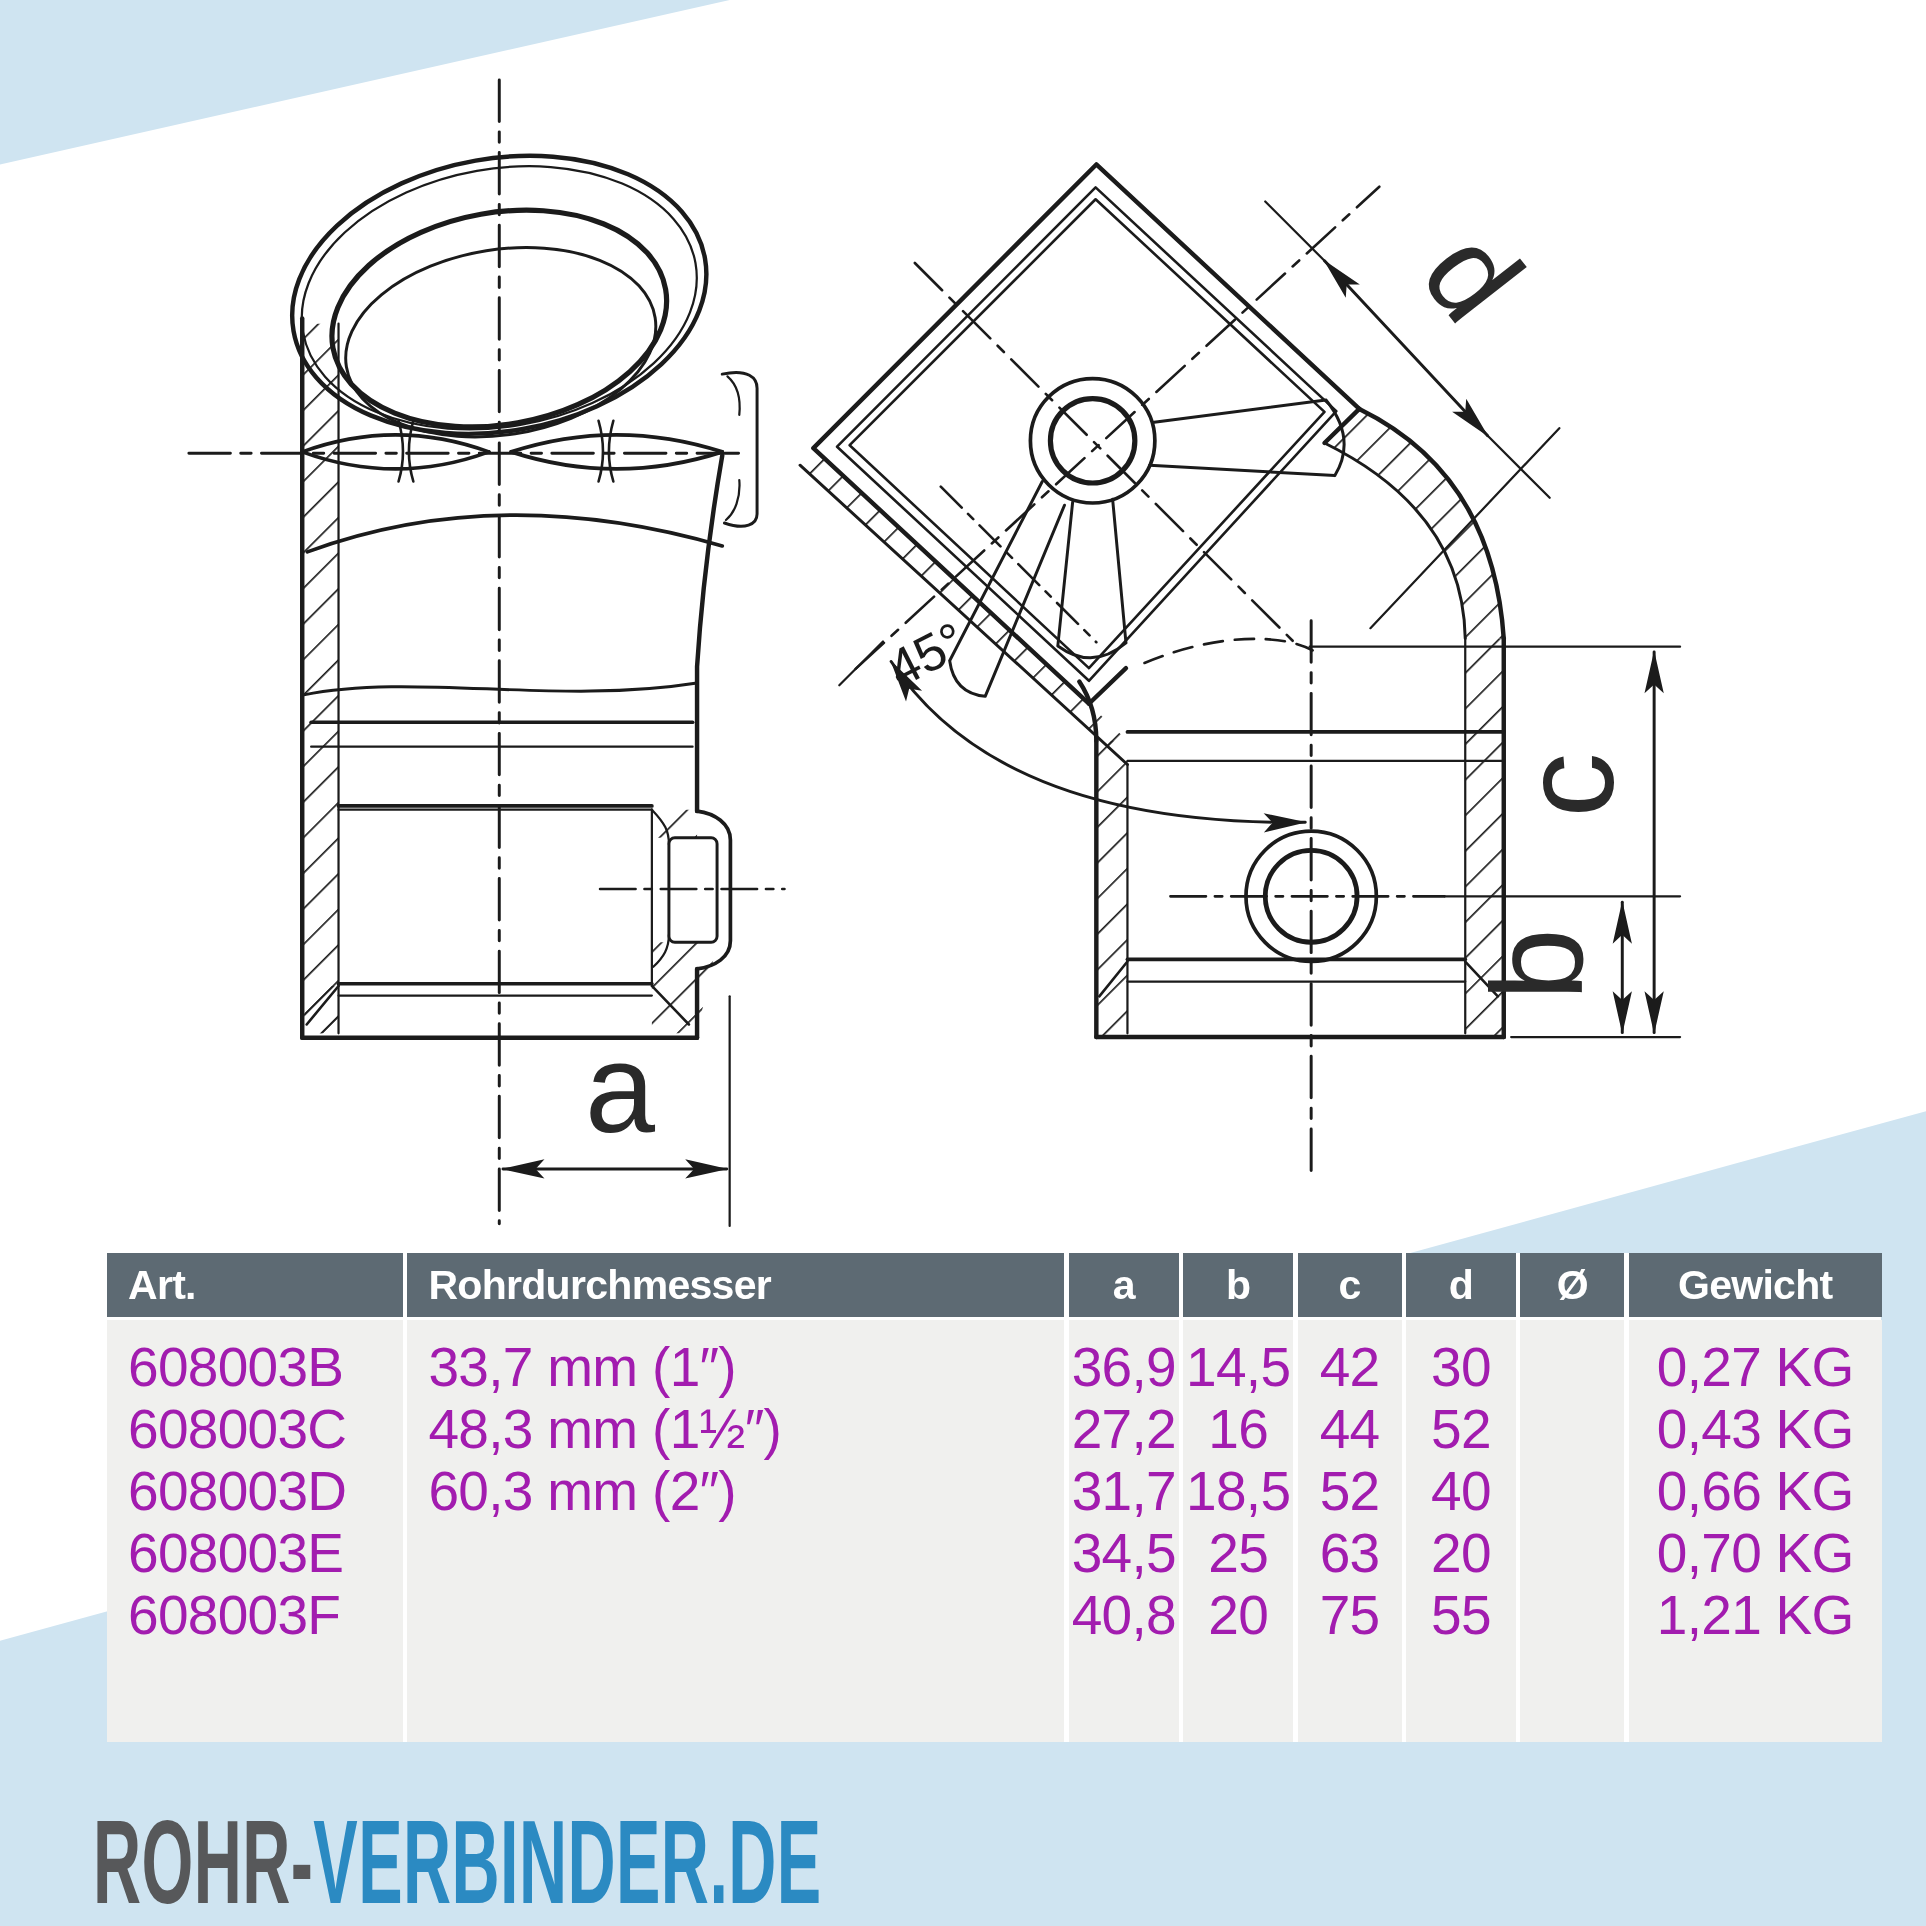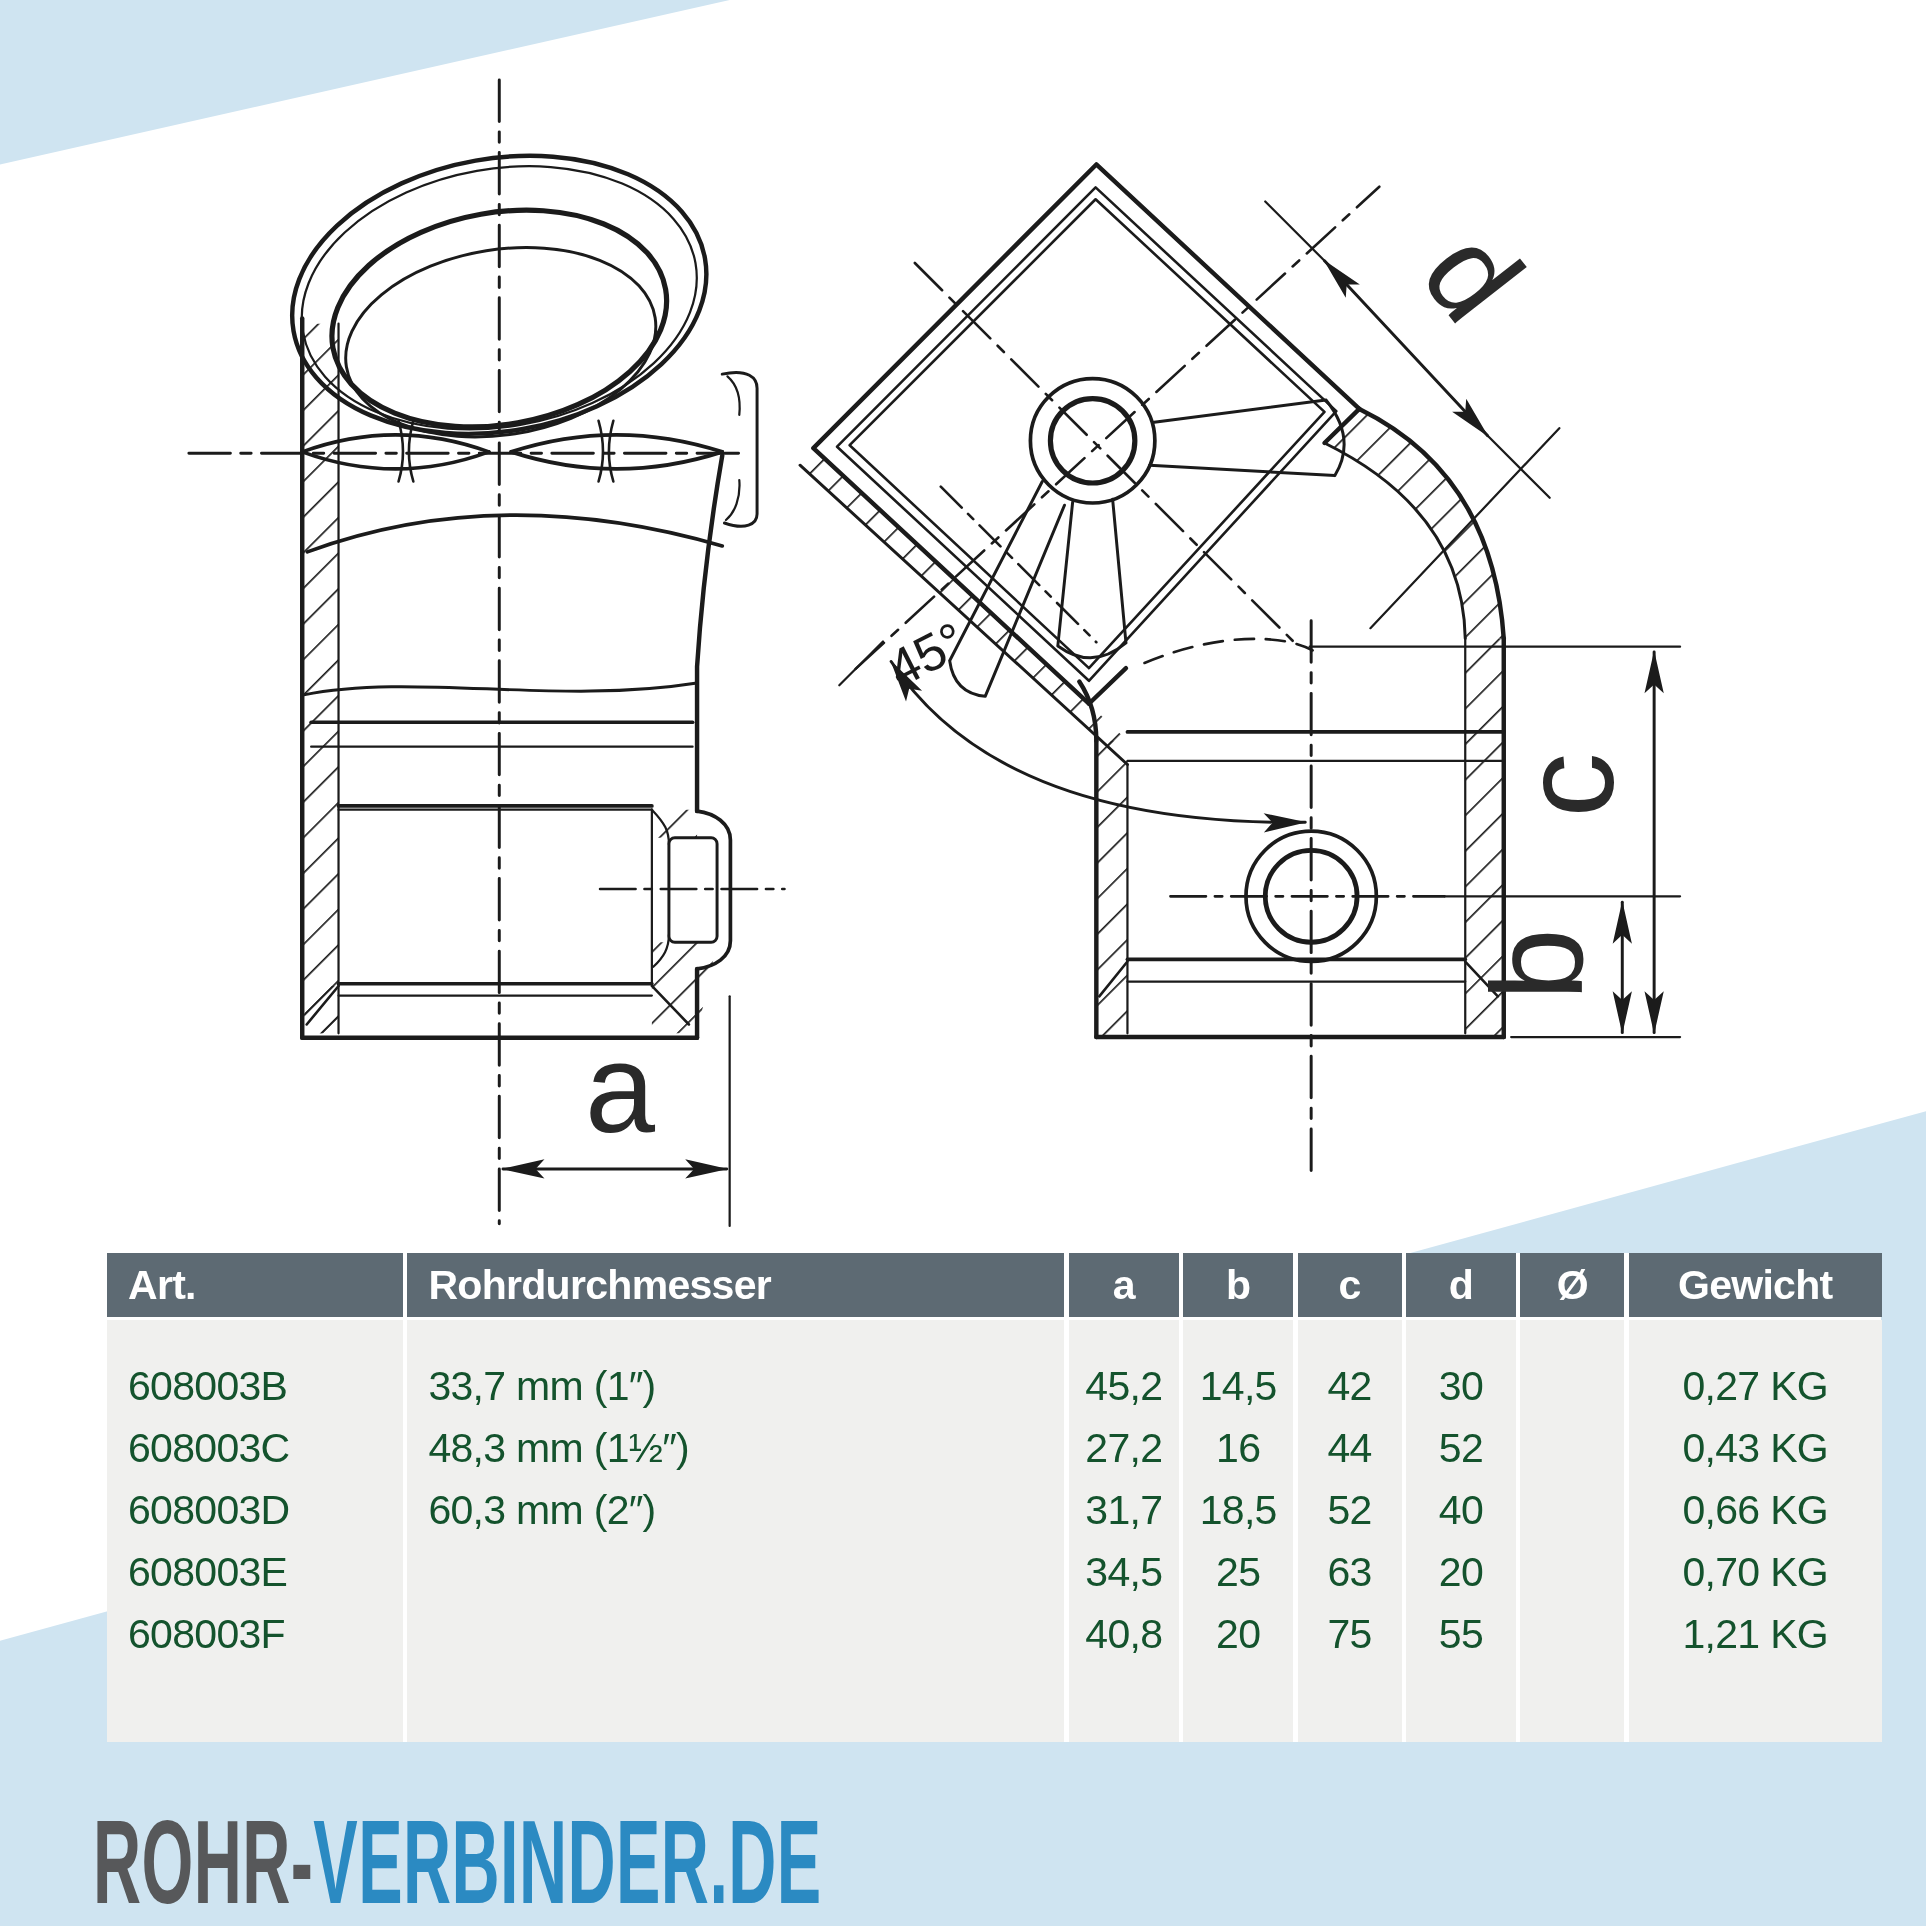--- a/index.html
+++ b/index.html
@@ -17,21 +17,21 @@
     grid-template-columns: 296px 657px 110px 110px 104px 110px 104px 253px;
     grid-template-rows: 64px 422px;
     column-gap:4.4px; row-gap:3px;margin-left:9px;
   }
   .hcell {
     background:#5d6a73; color:#ffffff; font-size:41px; font-weight:600;
     letter-spacing:-0.7px; display:flex; align-items:center; justify-content:center;
     white-space:nowrap;
   }
   .hcell.lft { justify-content:flex-start; padding-left:21px; }
-  .bcol { background:#f0f0ee; padding-top:35px; color:#14532d; font-size:41px; letter-spacing:-0.7px; }
+  .bcol { background:#f0f0ee; padding-top:16px; color:#a21caf; font-size:55px; letter-spacing:-0.7px; }
   .bcol .cell {
     height:62px; display:flex; align-items:center; justify-content:center;
     white-space:nowrap;
   }
   .bcol.lft .cell { justify-content:flex-start; padding-left:21px; }
 
   
   .logo {
     position:absolute; left:93px; top:1802px; z-index:3;
     font-size:119px; font-weight:700; line-height:1; white-space:nowrap;
@@ -204,21 +204,21 @@
       <div class="cell">608003D</div>
       <div class="cell">608003E</div>
       <div class="cell">608003F</div>
     </div>
     <div class="bcol lft">
       <div class="cell">33,7 mm (1″)</div>
       <div class="cell">48,3 mm (1½″)</div>
       <div class="cell">60,3 mm (2″)</div>
     </div>
     <div class="bcol">
-      <div class="cell">45,2</div>
+      <div class="cell">36,9</div>
       <div class="cell">27,2</div>
       <div class="cell">31,7</div>
       <div class="cell">34,5</div>
       <div class="cell">40,8</div>
     </div>
     <div class="bcol">
       <div class="cell">14,5</div>
       <div class="cell">16</div>
       <div class="cell">18,5</div>
       <div class="cell">25</div>

